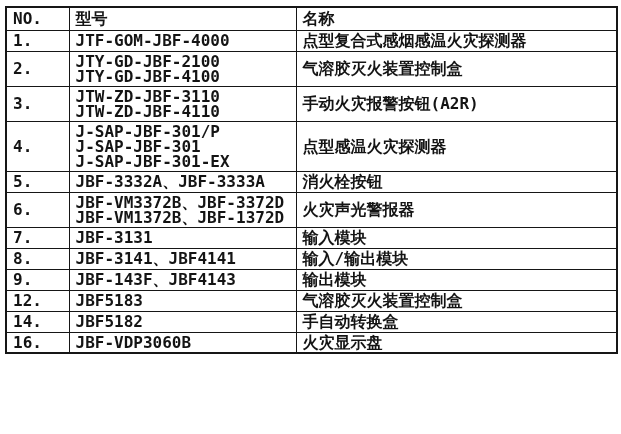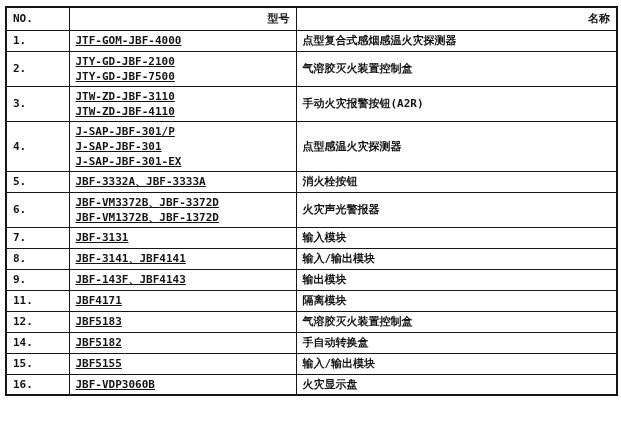--- a/index.html
+++ b/index.html
@@ -22,34 +22,34 @@
     table-layout: fixed;
     width: 611px;
     border: 2px solid #161616;
     background: #ffffff;
   }
   col.c-no    { width: 63px; }
   col.c-model { width: 227px; }
   col.c-name  { width: 321px; }
   th, td {
     border: 1px solid #161616;
-    font-size: 11px;
+    font-size: 16px;
     line-height: 15px;
     font-weight: bold;
     padding: 2px 6px;
     vertical-align: middle;
     overflow: hidden;
     white-space: nowrap;
   }
   thead tr { height: 23px; }
   tbody tr { height: 21px; }
   th.h-no   { text-align: left; }
-  th.h-mid  { text-align: right; margin-left: 47px; }
+  th.h-mid  { text-align: left; margin-left: 47px; }
   td        { text-align: left; }
-  .model-line { display: block; text-decoration: underline; }
+  .model-line { display: block; }
 </style>
 </head>
 <body>
 
 <div class="page">
   <table class="spec-table">
     <colgroup>
       <col class="c-no">
       <col class="c-model">
       <col class="c-name">
@@ -66,21 +66,21 @@
           <td>1.</td>
           <td>
             <span class="model-line">JTF-GOM-JBF-4000</span>
           </td>
           <td>点型复合式感烟感温火灾探测器</td>
         </tr>
         <tr>
           <td>2.</td>
           <td>
             <span class="model-line">JTY-GD-JBF-2100</span>
-            <span class="model-line">JTY-GD-JBF-7500</span>
+            <span class="model-line">JTY-GD-JBF-4100</span>
           </td>
           <td>气溶胶灭火装置控制盒</td>
         </tr>
         <tr>
           <td>3.</td>
           <td>
             <span class="model-line">JTW-ZD-JBF-3110</span>
             <span class="model-line">JTW-ZD-JBF-4110</span>
           </td>
           <td>手动火灾报警按钮(A2R)</td>
@@ -124,48 +124,34 @@
           <td>输入/输出模块</td>
         </tr>
         <tr>
           <td>9.</td>
           <td>
             <span class="model-line">JBF-143F、JBF4143</span>
           </td>
           <td>输出模块</td>
         </tr>
         <tr>
-          <td>11.</td>
-          <td>
-            <span class="model-line">JBF4171</span>
-          </td>
-          <td>隔离模块</td>
-        </tr>
-        <tr>
           <td>12.</td>
           <td>
             <span class="model-line">JBF5183</span>
           </td>
           <td>气溶胶灭火装置控制盒</td>
         </tr>
         <tr>
           <td>14.</td>
           <td>
             <span class="model-line">JBF5182</span>
           </td>
           <td>手自动转换盒</td>
         </tr>
         <tr>
-          <td>15.</td>
-          <td>
-            <span class="model-line">JBF5155</span>
-          </td>
-          <td>输入/输出模块</td>
-        </tr>
-        <tr>
           <td>16.</td>
           <td>
             <span class="model-line">JBF-VDP3060B</span>
           </td>
           <td>火灾显示盘</td>
         </tr>
       </tbody>
   </table>
 </div>
 

